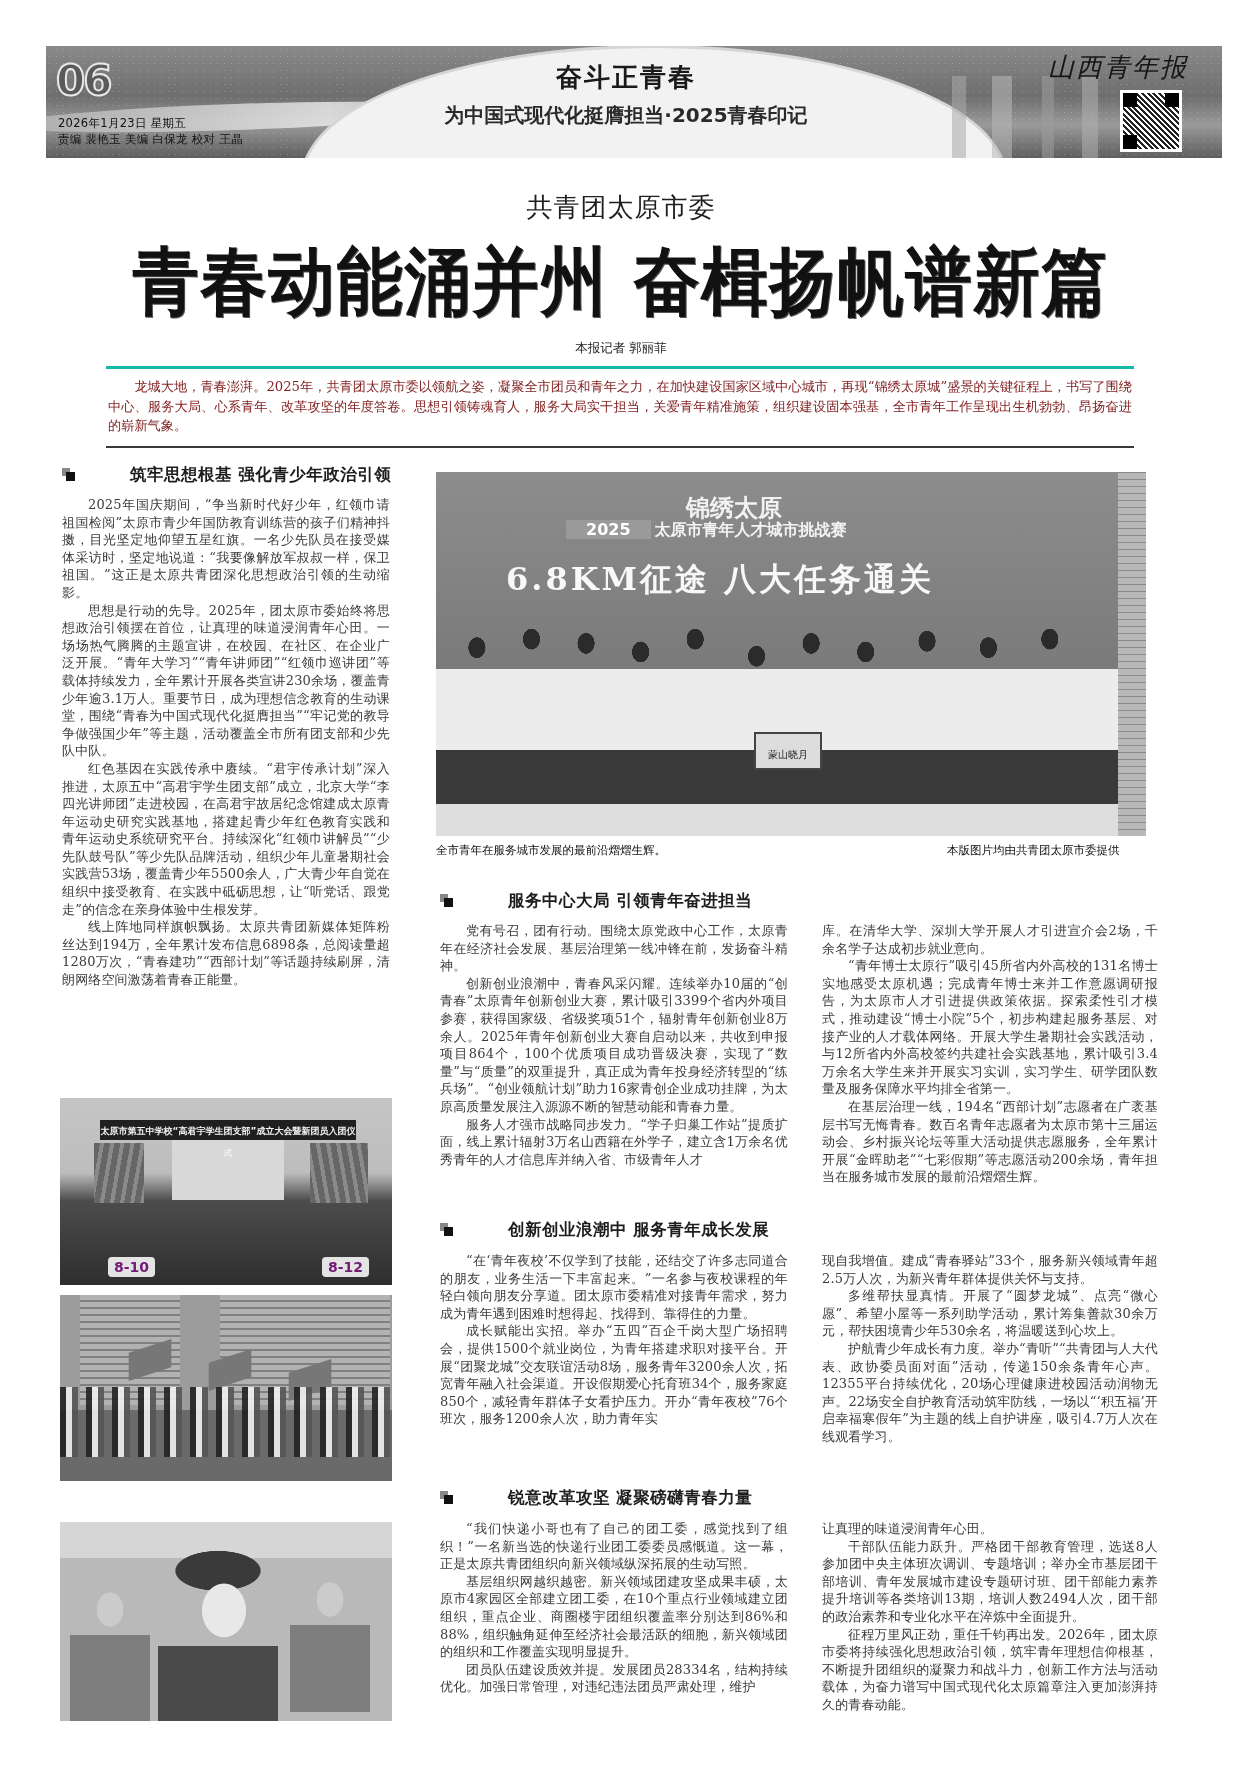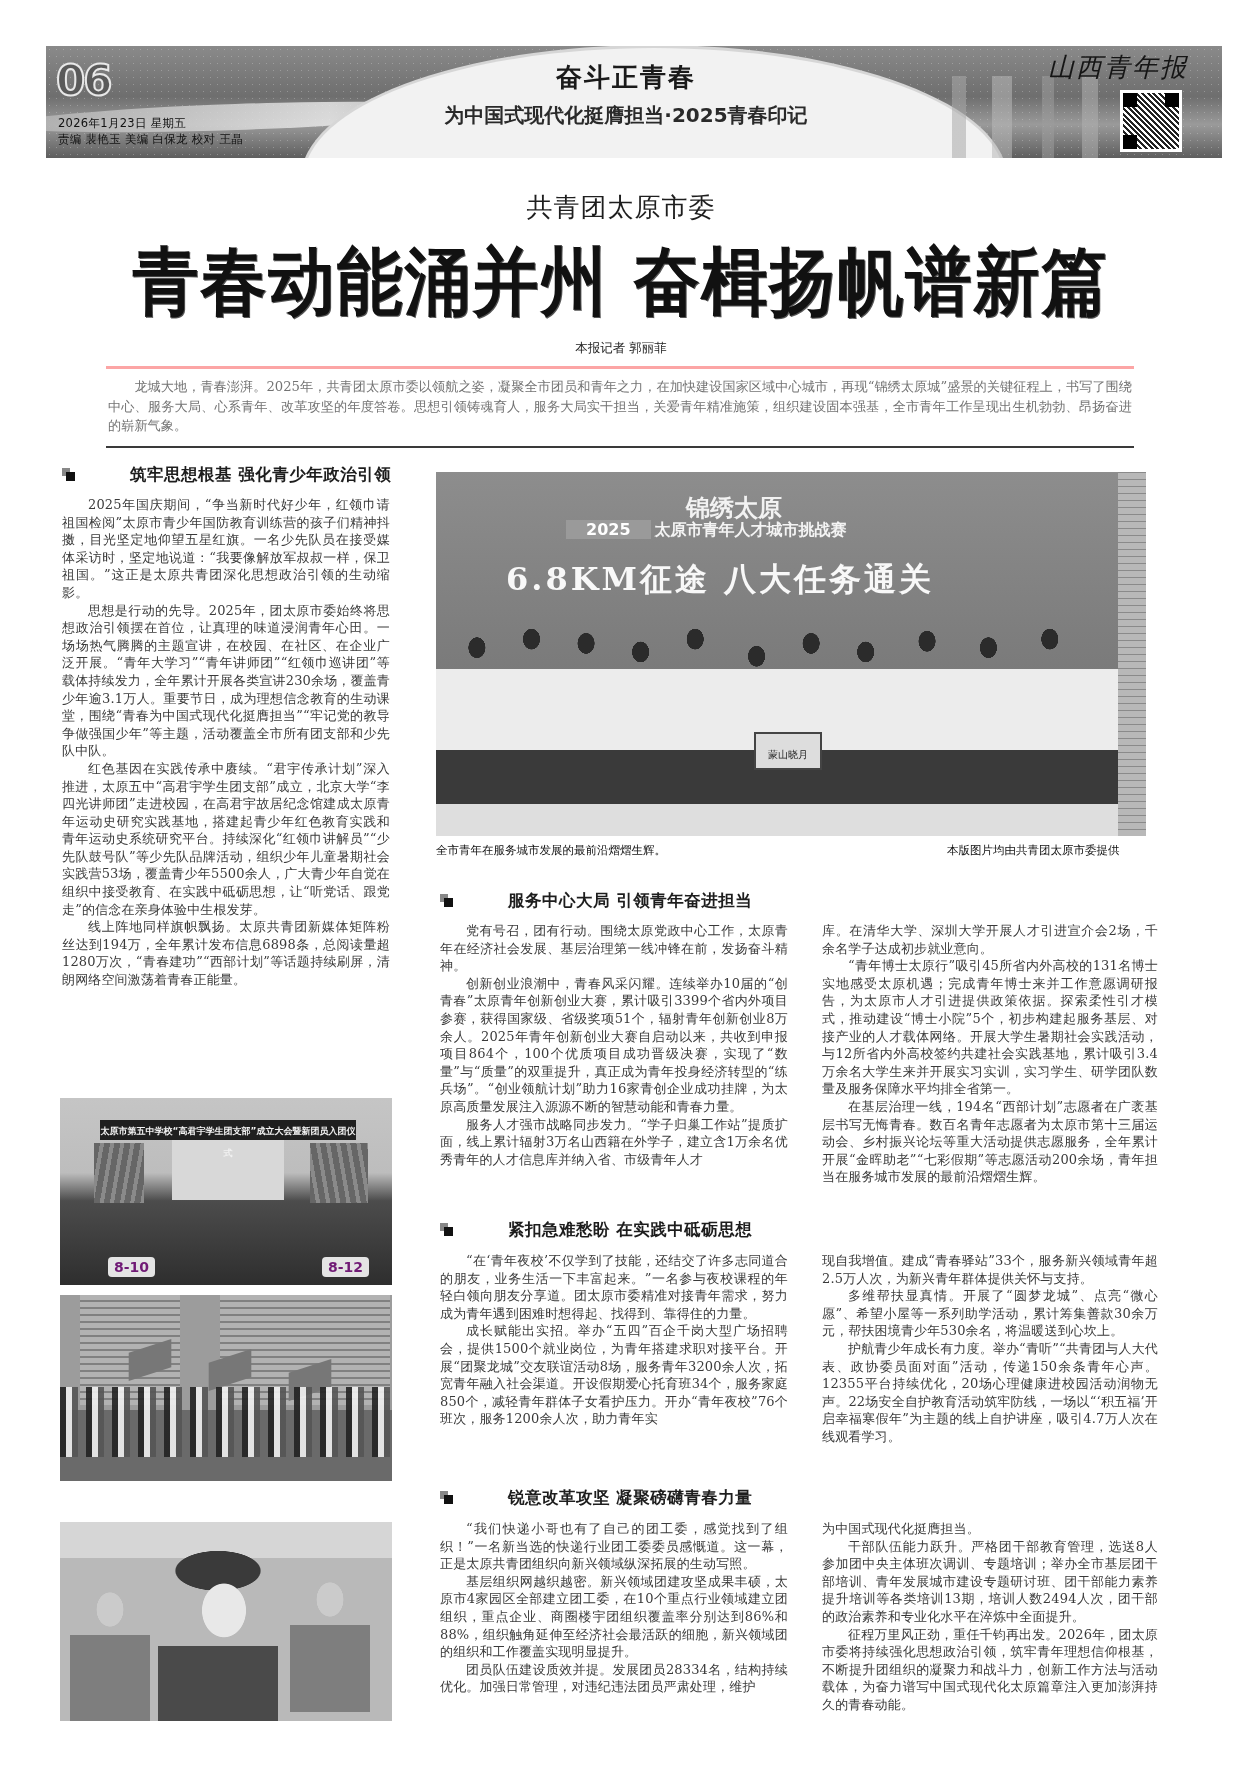--- a/index.html
+++ b/index.html
@@ -81,22 +81,22 @@
     font-family: "DejaVu Sans", sans-serif; font-size: 66px; font-weight: bold; color: #111;
     letter-spacing: 2px; transform: scaleY(1.12); transform-origin: top;
     text-shadow: 1px 1px 0 #555;
   }
   .byline {
     position: absolute; left: 0; width: 1242px; top: 340px; text-align: center;
     font-family: "DejaVu Sans", sans-serif; font-size: 12.5px; color: #222;
   }
   .lead-box {
     position: absolute; left: 106px; width: 1028px; top: 366px; padding: 8px 2px 10px;
-    border-top: 3px solid #fca5a5; border-bottom: 2px solid #3a3a3a;
-    font-size: 13.2px; line-height: 19.5px; color: #737373; text-indent: 2em; text-align: justify;
+    border-top: 3px solid #14b8a6; border-bottom: 2px solid #3a3a3a;
+    font-size: 13.2px; line-height: 19.5px; color: #7f1d1d; text-indent: 2em; text-align: justify;
   }
 
   
   .sec-head {
     position: absolute; font-size: 16.5px; font-weight: bold; color: #1d1d1d; letter-spacing: .5px;
     display: flex; align-items: center; gap: 44px;
   }
   .sec-mark { position: relative; width: 14px; height: 14px; margin-right: 10px; flex: none; }
   .sec-mark::before { content:""; position:absolute; left:0; top:0; width:8px; height:8px; background:#888; }
   .sec-mark::after { content:""; position:absolute; left:4px; top:4px; width:9px; height:9px; background:#111; }
@@ -250,21 +250,21 @@
   <p>服务人才强市战略同步发力。“学子归巢工作站”提质扩面，线上累计辐射3万名山西籍在外学子，建立含1万余名优秀青年的人才信息库并纳入省、市级青年人才</p>
 </div>
 <div class="col-text" style="left:822px; top:922px; width:336px;">
   <p class="cont">库。在清华大学、深圳大学开展人才引进宣介会2场，千余名学子达成初步就业意向。</p>
   <p>“青年博士太原行”吸引45所省内外高校的131名博士实地感受太原机遇；完成青年博士来并工作意愿调研报告，为太原市人才引进提供政策依据。探索柔性引才模式，推动建设“博士小院”5个，初步构建起服务基层、对接产业的人才载体网络。开展大学生暑期社会实践活动，与12所省内外高校签约共建社会实践基地，累计吸引3.4万余名大学生来并开展实习实训，实习学生、研学团队数量及服务保障水平均排全省第一。</p>
   <p>在基层治理一线，194名“西部计划”志愿者在广袤基层书写无悔青春。数百名青年志愿者为太原市第十三届运动会、乡村振兴论坛等重大活动提供志愿服务，全年累计开展“金晖助老”“七彩假期”等志愿活动200余场，青年担当在服务城市发展的最前沿熠熠生辉。</p>
 </div>
 
 <div class="sec-head" style="left:440px; top:1219px;">
   <span class="sec-mark"></span>
-  <span>紧扣急难愁盼 在实践中砥砺思想</span>
+  <span>创新创业浪潮中 服务青年成长发展</span>
 </div>
 <div class="col-text" style="left:440px; top:1252px; width:348px;">
   <p>“在‘青年夜校’不仅学到了技能，还结交了许多志同道合的朋友，业务生活一下丰富起来。”一名参与夜校课程的年轻白领向朋友分享道。团太原市委精准对接青年需求，努力成为青年遇到困难时想得起、找得到、靠得住的力量。</p>
   <p>成长赋能出实招。举办“五四”百企千岗大型广场招聘会，提供1500个就业岗位，为青年搭建求职对接平台。开展“团聚龙城”交友联谊活动8场，服务青年3200余人次，拓宽青年融入社会渠道。开设假期爱心托育班34个，服务家庭850个，减轻青年群体子女看护压力。开办“青年夜校”76个班次，服务1200余人次，助力青年实</p>
 </div>
 <div class="col-text" style="left:822px; top:1252px; width:336px;">
   <p class="cont">现自我增值。建成“青春驿站”33个，服务新兴领域青年超2.5万人次，为新兴青年群体提供关怀与支持。</p>
   <p>多维帮扶显真情。开展了“圆梦龙城”、点亮“微心愿”、希望小屋等一系列助学活动，累计筹集善款30余万元，帮扶困境青少年530余名，将温暖送到心坎上。</p>
   <p>护航青少年成长有力度。举办“青听”“共青团与人大代表、政协委员面对面”活动，传递150余条青年心声。12355平台持续优化，20场心理健康进校园活动润物无声。22场安全自护教育活动筑牢防线，一场以“‘积五福’开启幸福寒假年”为主题的线上自护讲座，吸引4.7万人次在线观看学习。</p>
 </div>
@@ -272,16 +272,16 @@
 <div class="sec-head" style="left:440px; top:1487px;">
   <span class="sec-mark"></span>
   <span>锐意改革攻坚  凝聚磅礴青春力量</span>
 </div>
 <div class="col-text" style="left:440px; top:1520px; width:348px;">
   <p>“我们快递小哥也有了自己的团工委，感觉找到了组织！”一名新当选的快递行业团工委委员感慨道。这一幕，正是太原共青团组织向新兴领域纵深拓展的生动写照。</p>
   <p>基层组织网越织越密。新兴领域团建攻坚成果丰硕，太原市4家园区全部建立团工委，在10个重点行业领域建立团组织，重点企业、商圈楼宇团组织覆盖率分别达到86%和88%，组织触角延伸至经济社会最活跃的细胞，新兴领域团的组织和工作覆盖实现明显提升。</p>
   <p>团员队伍建设质效并提。发展团员28334名，结构持续优化。加强日常管理，对违纪违法团员严肃处理，维护</p>
 </div>
 <div class="col-text" style="left:822px; top:1520px; width:336px;">
-  <p class="cont">为中国式现代化挺膺担当。</p>
+  <p class="cont">让真理的味道浸润青年心田。</p>
   <p>干部队伍能力跃升。严格团干部教育管理，选送8人参加团中央主体班次调训、专题培训；举办全市基层团干部培训、青年发展城市建设专题研讨班、团干部能力素养提升培训等各类培训13期，培训人数2494人次，团干部的政治素养和专业化水平在淬炼中全面提升。</p>
   <p>征程万里风正劲，重任千钧再出发。2026年，团太原市委将持续强化思想政治引领，筑牢青年理想信仰根基，不断提升团组织的凝聚力和战斗力，创新工作方法与活动载体，为奋力谱写中国式现代化太原篇章注入更加澎湃持久的青春动能。</p>
 </div>
 
 </body></html>

